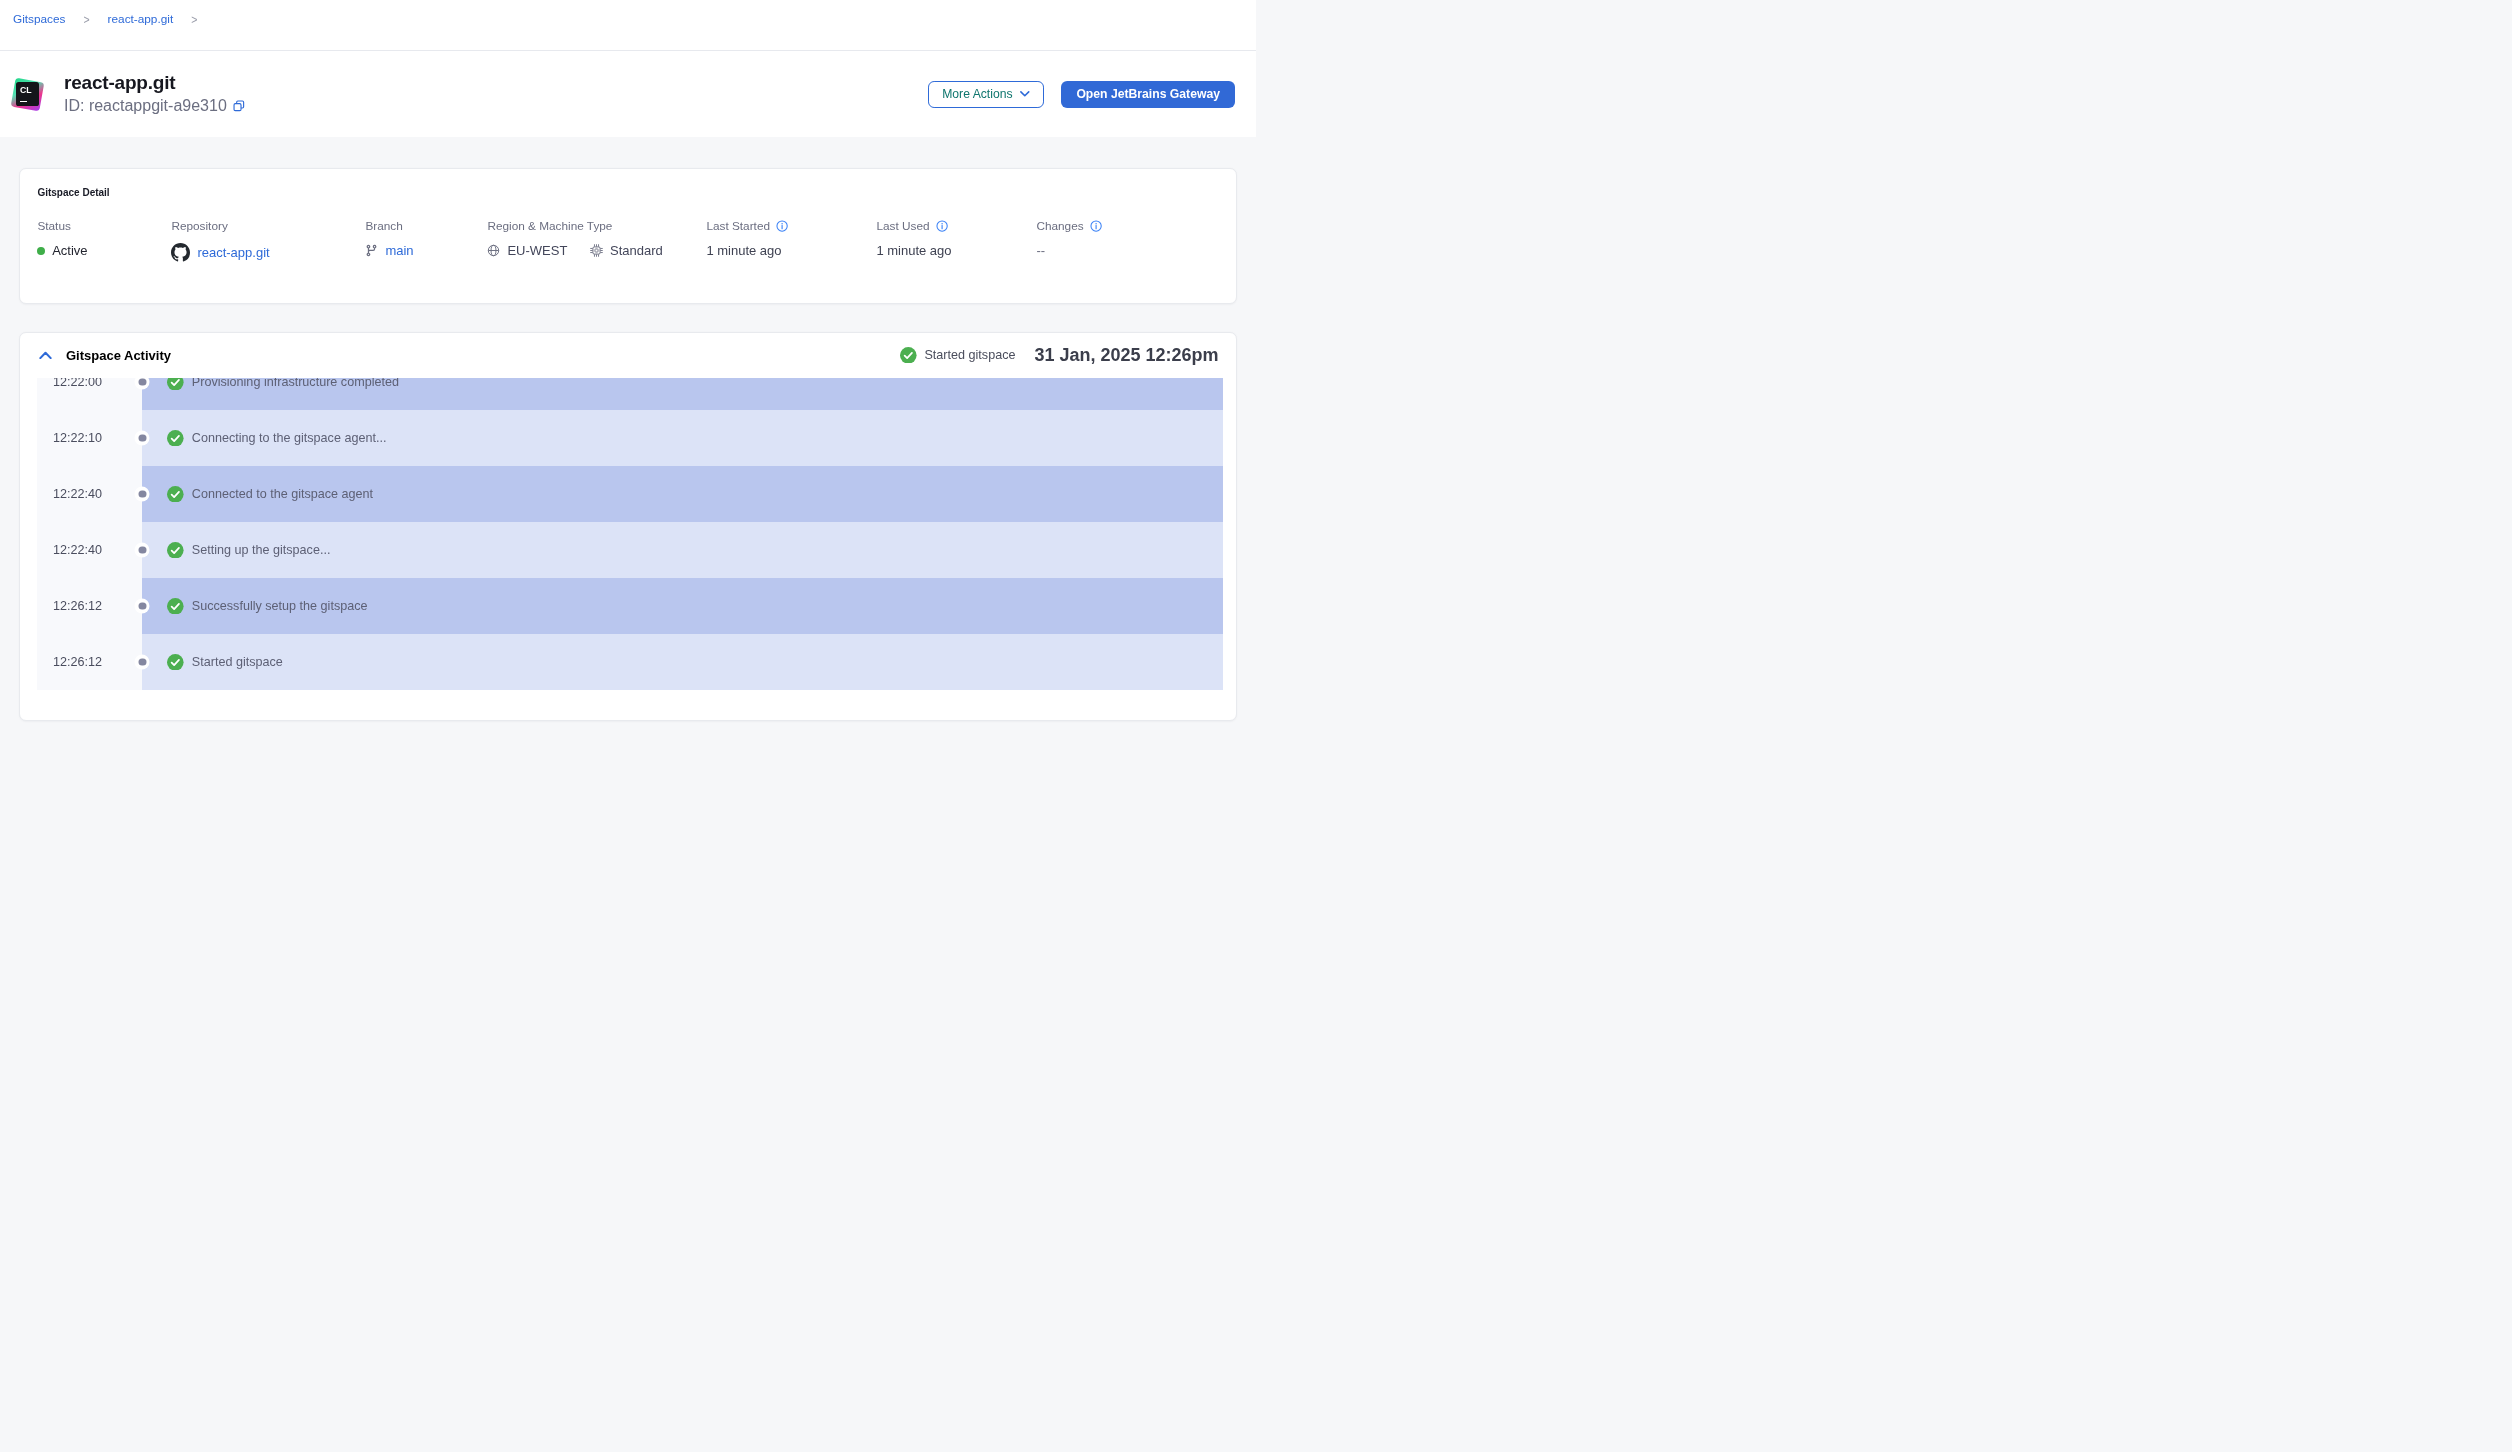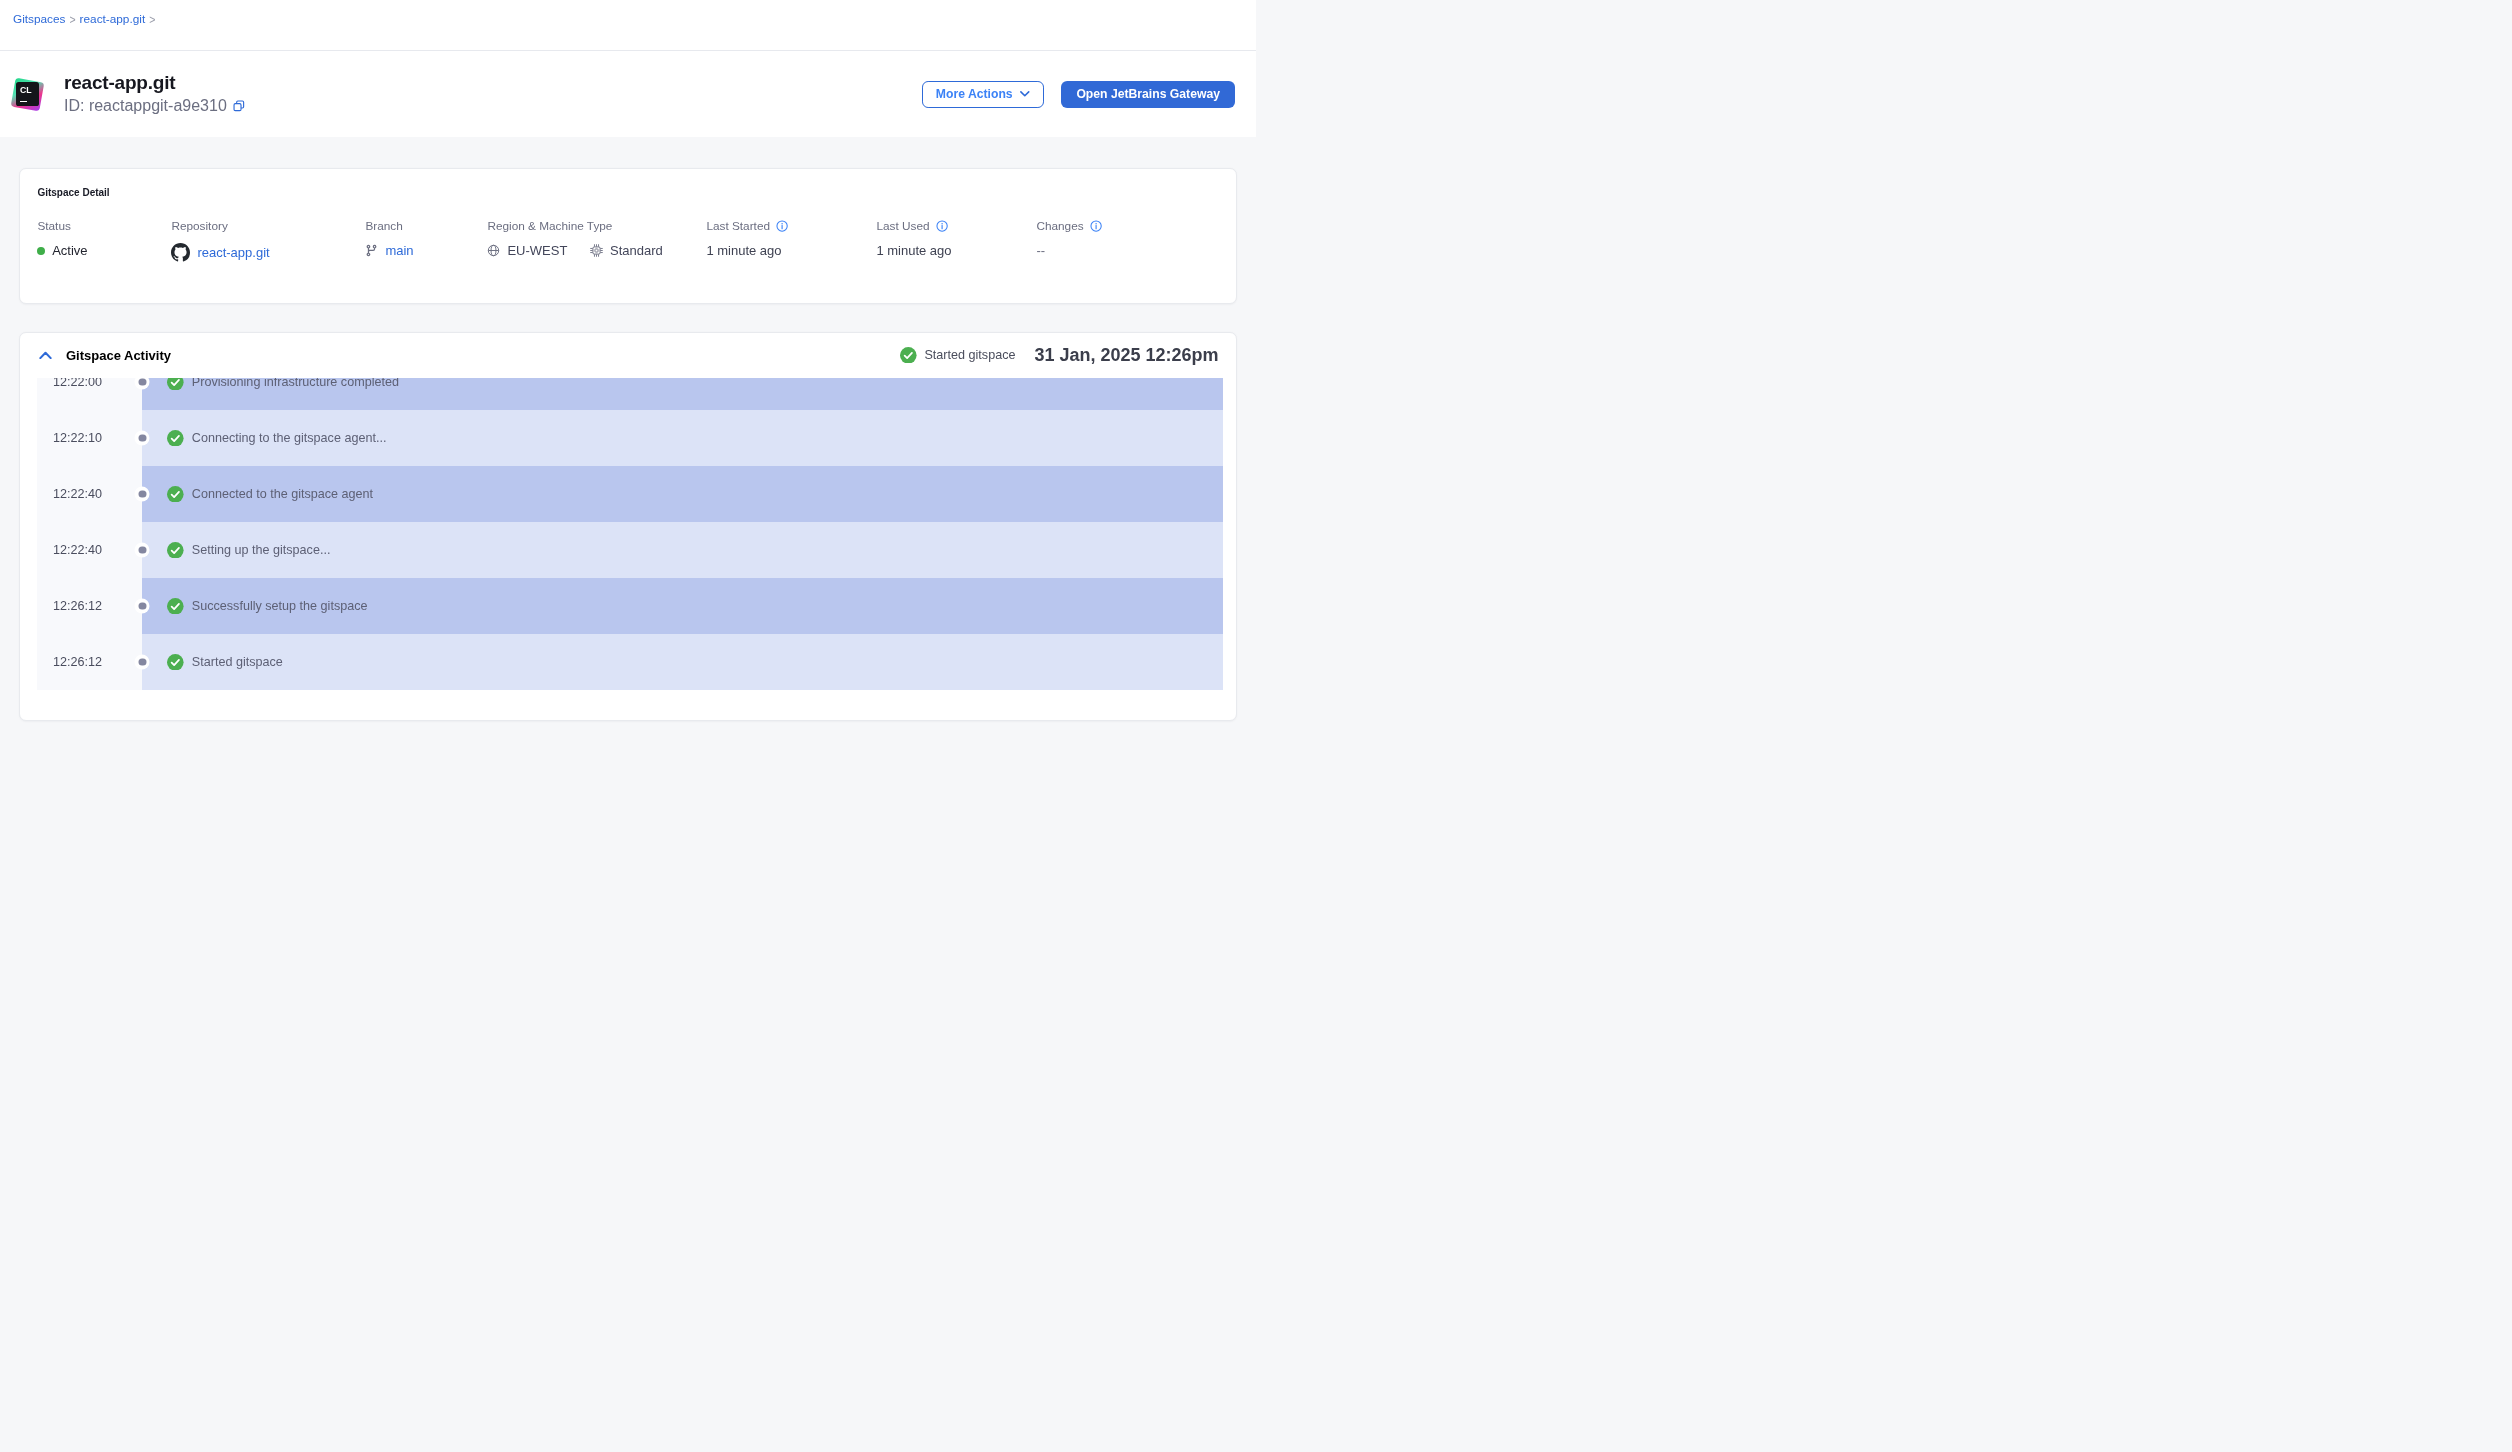--- a/index.html
+++ b/index.html
@@ -10,21 +10,21 @@
     font-family:"Liberation Sans", sans-serif;
     color:#1c1e2a;
     -webkit-font-smoothing:antialiased;
   }
 
   
   .topbar {
     height:51px; background:#fff; border-bottom:0.9px solid #e7e9ee;
     padding:12.2px 0 0 13px;
   }
-  .breadcrumb { display:flex; align-items:center; gap:4px; font-size:11.8px; }
+  .breadcrumb { display:flex; align-items:center; gap:18px; font-size:11.8px; }
   .crumb { color:#2e6ad8; text-decoration:none; cursor:pointer; }
   .crumb-sep { color:#9a9daa; font-size:10.5px; transform:scaleY(1.25); display:inline-block; }
 
   
   .header {
     height:86px; background:#fff;
     display:flex; align-items:center; justify-content:space-between;
     padding:0 21px 0 14px;
   }
   .header-left { display:flex; align-items:center; gap:23px; }
@@ -42,21 +42,21 @@
     content:""; position:absolute; left:4.4px; bottom:3.5px; width:7px; height:1.7px; background:#fff;
   }
   .title-block { display:flex; flex-direction:column; }
   .page-title { font-size:19px; font-weight:700; color:#16171f; letter-spacing:-0.2px; line-height:1.1; }
   .id-line { margin-top:3.5px; display:flex; align-items:center; gap:6.1px; font-size:16px; color:#6b6e80; }
   .copy-btn { display:inline-flex; cursor:pointer; }
 
   .header-actions { display:flex; align-items:center; gap:17.4px; }
   .btn-outline {
     height:27px; padding:0 13px; background:#fff; border:1.3px solid #2e6ad8; border-radius:6.1px;
-    color:#3b82f6; font-size:12.2px; font-weight:700; font-family:inherit;
+    color:#0f766e; font-size:12.2px; font-weight:400; font-family:inherit;
     display:inline-flex; align-items:center; gap:7.8px; cursor:pointer;
   }
   .btn-primary {
     height:27px; padding:0 15px; background:#3169d6; border:none; border-radius:6.1px;
     color:#fff; font-size:12.2px; font-weight:700; font-family:inherit;
     display:inline-flex; align-items:center; cursor:pointer;
   }
 
   
   .page { padding:30.5px 19px 0; }

